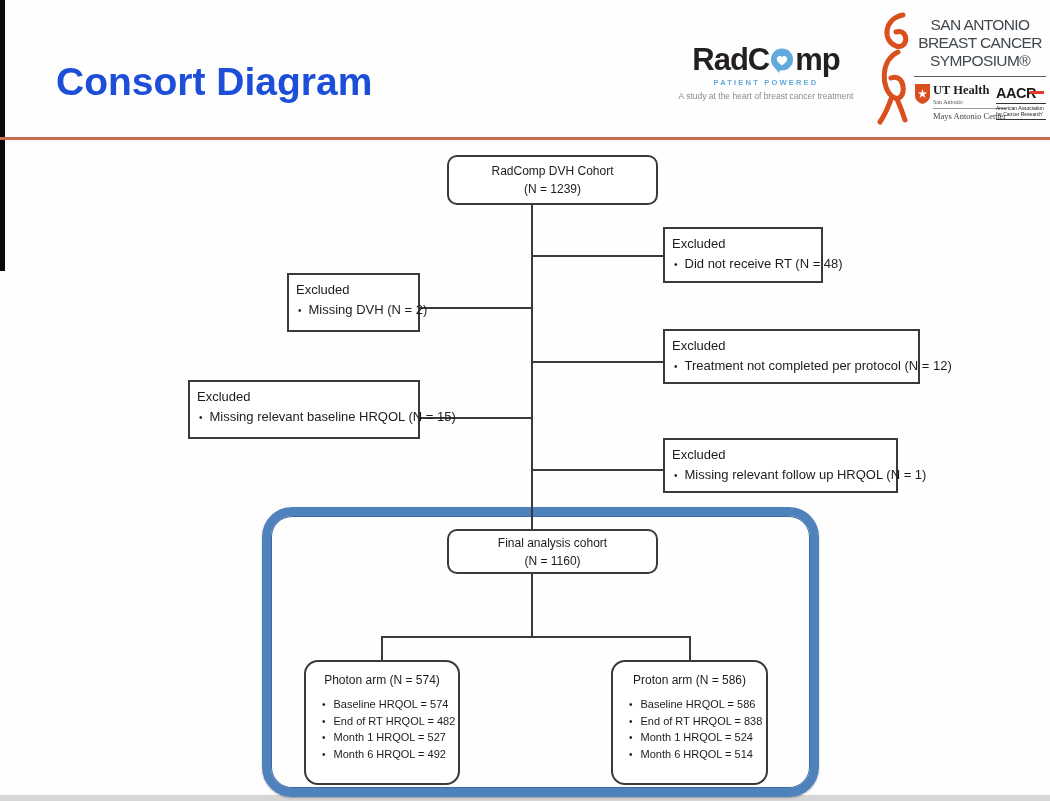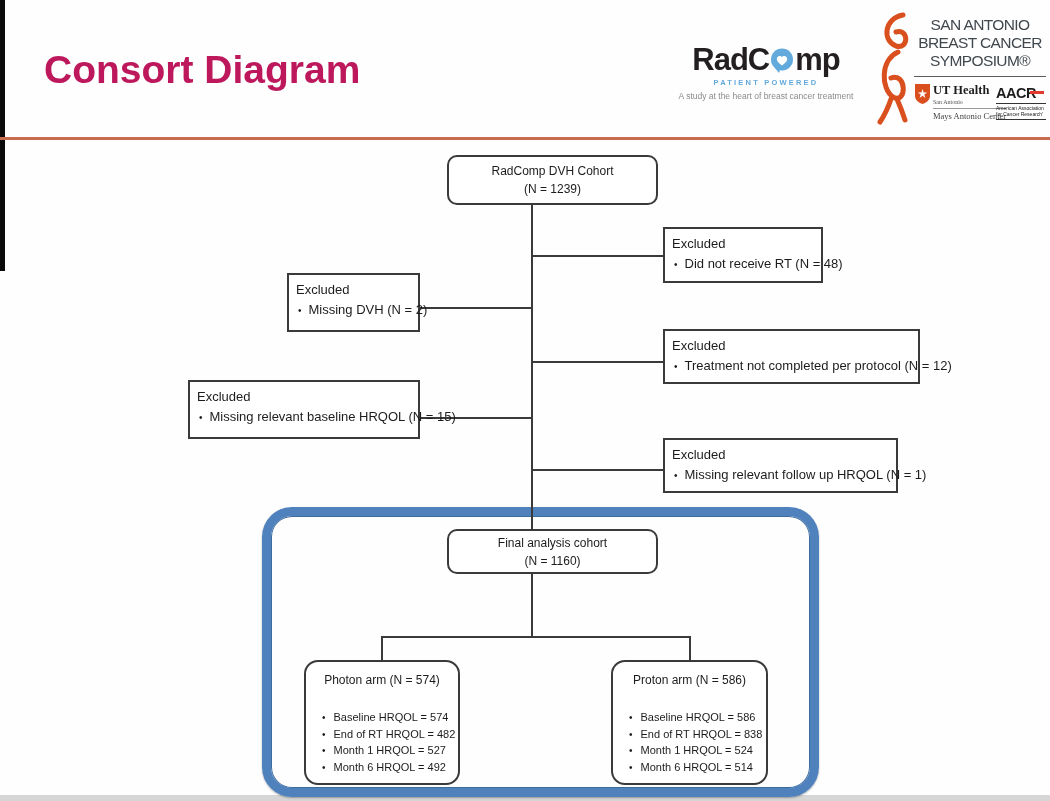--- a/index.html
+++ b/index.html
@@ -3,21 +3,21 @@
 <meta charset="utf-8">
 <style>
   html,body{margin:0;padding:0;background:#ffffff;}
   .slide{position:relative;width:1050px;height:801px;background:#fefefe;overflow:hidden;
          font-family:"Liberation Sans",sans-serif;color:#1c1c1c;}
 
   
   .left-edge-bar{position:absolute;left:0;top:0;width:5px;height:271px;background:#0a0a0a;}
   .bottom-stripe{position:absolute;left:0;top:795px;width:1050px;height:6px;background:#d6d6d6;z-index:1;}
   .orange-rule{position:absolute;left:0;top:137px;width:1050px;height:3px;background:#c96b4e;}
-  .page-title{position:absolute;left:44px;top:48px;margin:0;font-size:39px;font-weight:700;color:#be185d;}
+  .page-title{position:absolute;left:44px;top:48px;margin:12px;font-size:39px;font-weight:700;color:#1d4ed8;}
 
   
   .radcomp{position:absolute;left:678px;top:44px;width:176px;text-align:center;}
   .radcomp-word{display:flex;align-items:center;justify-content:center;font-weight:700;font-size:31px;
                 letter-spacing:-1px;color:#231f20;line-height:1;}
   .radcomp-o{display:inline-block;width:24px;height:26px;margin:0 1px;position:relative;top:1px;}
   .radcomp-sub{font-size:7.5px;font-weight:700;color:#62a9dc;letter-spacing:2.2px;margin-top:3px;}
   .radcomp-tagline{font-size:8.5px;color:#8b8b8b;margin-top:4px;white-space:nowrap;}
 
   
@@ -66,21 +66,21 @@
   .drop-left{left:381px;top:636px;width:2px;height:26px;}
   .drop-right{left:689px;top:636px;width:2px;height:26px;}
 
   .highlight{position:absolute;left:262px;top:507px;width:557px;height:290px;box-sizing:border-box;
              border:9px solid #4f81bd;border-radius:30px;z-index:2;
              box-shadow:0 1px 2px rgba(0,0,0,.3), inset 0 0 0 1px #3e6b9e;}
 
   .arm-box{border-radius:14px;padding:11px 8px 8px 8px;font-size:11px;}
   .box-photon{left:304px;top:660px;width:156px;height:125px;}
   .box-proton{left:611px;top:660px;width:157px;height:125px;}
-  .arm-title{text-align:center;font-size:12px;margin-bottom:24px;white-space:nowrap;}
+  .arm-title{text-align:center;font-size:12px;margin-bottom:11px;white-space:nowrap;}
   .arm-bullets{display:flex;flex-direction:column;gap:4.5px;padding-left:8px;}
   .arm-bullet{display:flex;gap:8px;align-items:baseline;white-space:nowrap;}
 </style>
 </head>
 <body>
 
 <div class="slide">
 
   <div class="left-edge-bar"></div>
   <div class="bottom-stripe"></div>

